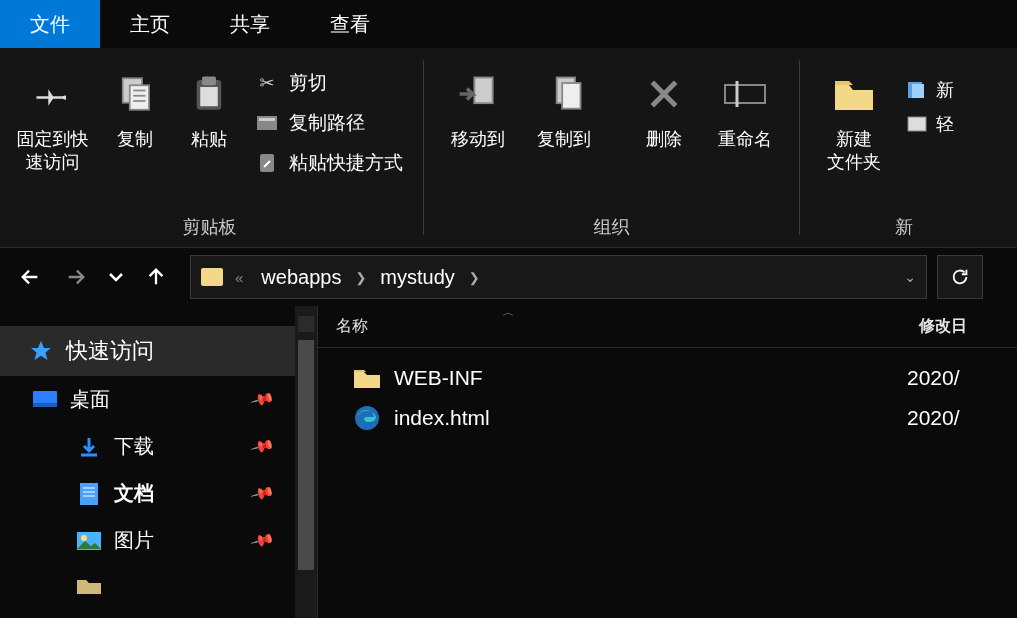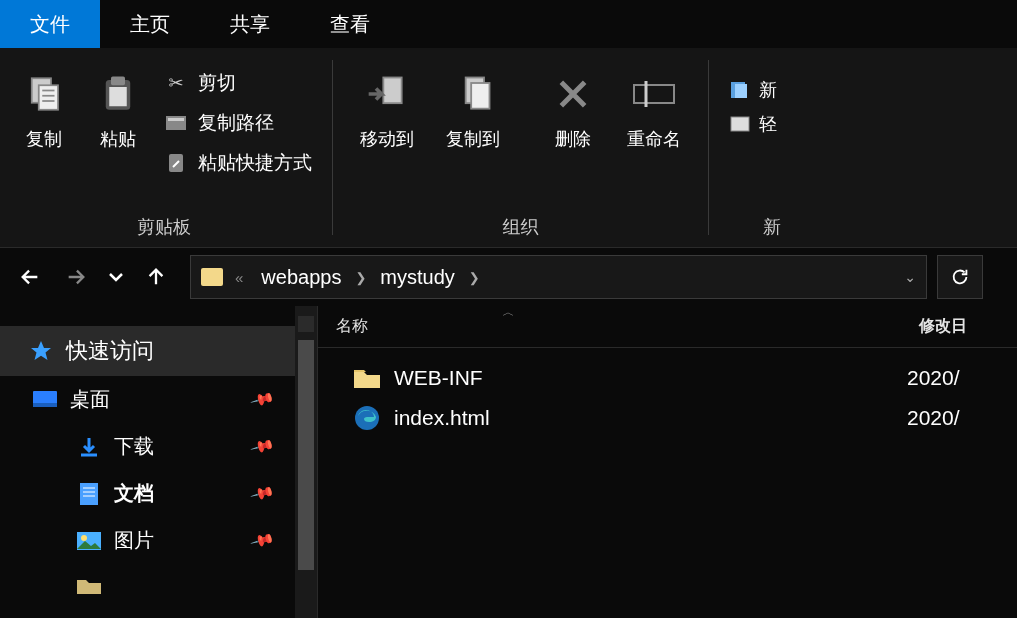--- a/index.html
+++ b/index.html
@@ -74,20 +74,29 @@
   <div class="tab active">文件</div>
   <div class="tab">主页</div>
   <div class="tab">共享</div>
   <div class="tab">查看</div>
 </div>
 
 <div class="ribbon">
 
   <div class="ribbon-group" style="flex:0 0 auto;">
     <div class="ribbon-group-content">
+      <div class="ribbon-big-btn">
+        <div class="icon">
+          <svg width="40" height="40" viewBox="0 0 24 24">
+              <path fill="#ddd" d="M14 3l6 6-2 1-4 4 1 5-3-3-5 5-1-1 5-5-3-3 5 1 4-4 1-2z" transform="rotate(45 12 12)"></path>
+            </svg>
+        </div>
+        <div class="label">固定到快
+速访问</div>
+      </div>
       <div class="ribbon-big-btn" style="width:68px">
         <div class="icon">
           <svg width="42" height="42" viewBox="0 0 24 24">
               <rect x="5" y="3" width="11" height="14" fill="#ccc" stroke="#888"></rect>
               <rect x="9" y="7" width="11" height="14" fill="#eee" stroke="#888"></rect>
               <line x1="11" y1="10" x2="18" y2="10" stroke="#888"></line>
               <line x1="11" y1="13" x2="18" y2="13" stroke="#888"></line>
               <line x1="11" y1="16" x2="18" y2="16" stroke="#888"></line>
             </svg>
         </div>
@@ -172,20 +181,30 @@
         <div class="label">重命名</div>
       </div>
     </div>
     <div class="ribbon-group-label">组织</div>
   </div>
 
   <div class="ribbon-divider"></div>
 
   <div class="ribbon-group" style="flex:0 0 auto;">
     <div class="ribbon-group-content">
+      <div class="ribbon-big-btn" style="width:80px">
+        <div class="icon">
+          <svg width="44" height="38" viewBox="0 0 44 38">
+              <path d="M3 10 h14 l4 5 h20 v20 h-38 z" fill="#f3d88a"></path>
+              <path d="M3 6 h14 l4 4 h-18 z" fill="#e5c46a"></path>
+            </svg>
+        </div>
+        <div class="label">新建
+文件夹</div>
+      </div>
       <div class="ribbon-cutoff">
         <div class="ribbon-cutoff-item">
           <span class="cico">
             <svg width="22" height="20" viewBox="0 0 22 20">
                 <rect x="2" y="2" width="14" height="16" fill="#5aa0e0"></rect>
                 <rect x="6" y="4" width="12" height="14" fill="#9cd0ff"></rect>
               </svg>
           </span>
           <span>新</span>
         </div>

